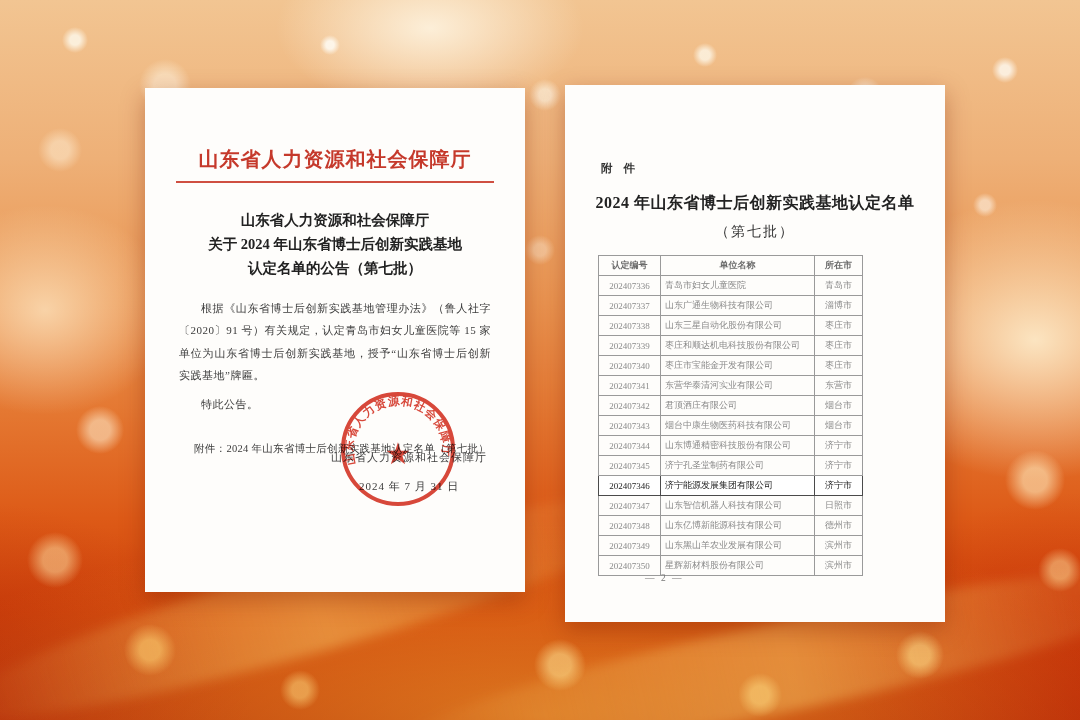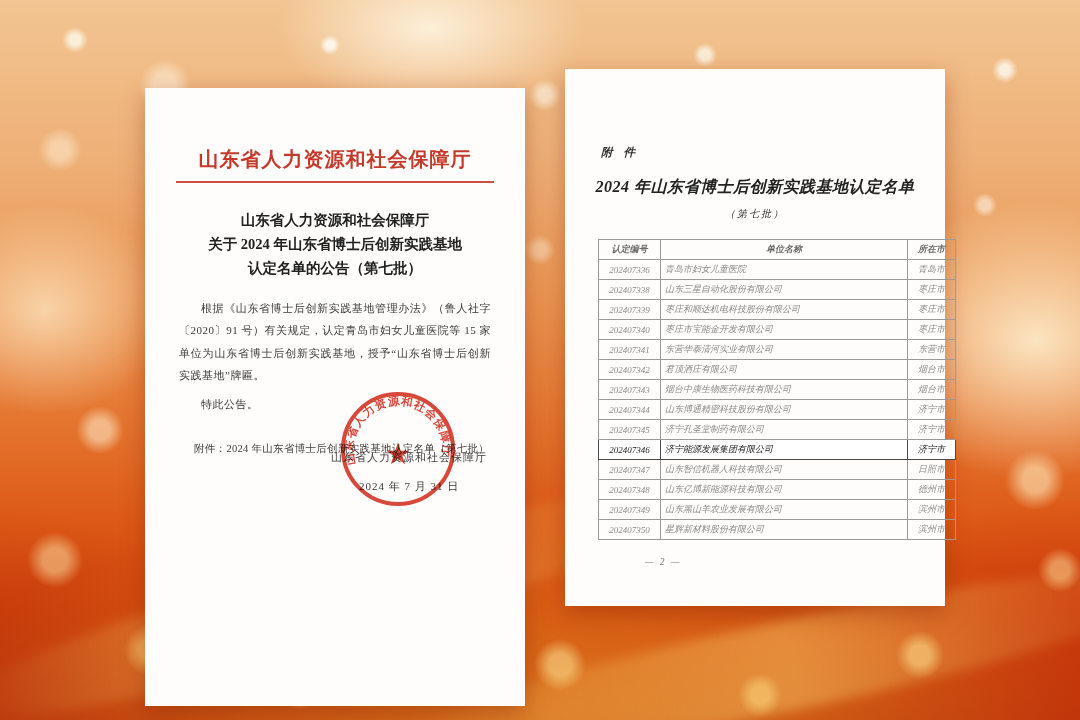--- a/index.html
+++ b/index.html
@@ -44,22 +44,22 @@
       radial-gradient(circle at 240px 115px, rgba(255,248,230,.45) 0 5px,  rgba(255,248,230,0) 12px);
   }
   .streak{position:absolute;height:90px;width:760px;border-radius:50%;
     background:linear-gradient(90deg,rgba(255,210,110,0),rgba(255,220,120,.38),rgba(255,210,110,0));
     filter:blur(6px);}
   .streak.s1{left:-60px;top:560px;transform:rotate(-16deg);}
   .streak.s2{left:380px;top:620px;transform:rotate(-12deg);width:820px;}
 
   
   .page{position:absolute;background:#fefdfb;box-shadow:0 8px 22px rgba(120,25,0,.35);}
-  .page-left{left:145px;top:88px;width:380px;height:618px;}
-  .page-right{left:565px;top:69px;width:380px;height:537px;font-style:italic;}
+  .page-left{left:145px;top:88px;width:380px;height:504px;}
+  .page-right{left:565px;top:85px;width:380px;height:537px;}
 
   
   .masthead{margin-top:58px;text-align:center;color:#c5392b;font-weight:bold;
     font-size:20px;letter-spacing:1px;}
   .masthead-rule{width:318px;height:2px;background:#cf4f41;margin:8px auto 0;}
   .notice-title{margin-top:26px;text-align:center;font-weight:bold;color:#222;
     font-size:14.5px;line-height:1.65;}
   .body-text{margin:16px 28px 0;font-size:11px;color:#3c3c3c;line-height:2.05;
     text-align:justify;letter-spacing:.5px;}
   .body-text p{margin:6px;text-indent:2em;}
@@ -69,22 +69,22 @@
     color:#3c3c3c;line-height:2.6;letter-spacing:1px;}
   .seal{position:absolute;left:192px;top:300px;width:122px;height:122px;
     mix-blend-mode:multiply;opacity:.92;}
 
   
   .att-label{position:absolute;left:36px;top:76px;font-size:11.5px;font-weight:bold;
     color:#333;letter-spacing:4px;}
   .list-title{position:absolute;left:0;top:108px;width:100%;text-align:center;
     font-size:16px;font-weight:bold;color:#222;letter-spacing:.5px;}
   .list-subtitle{position:absolute;left:0;top:138px;width:100%;text-align:center;
-    font-size:10px;color:#333;letter-spacing:2px;}
-  table.base-table{position:absolute;left:33px;top:170px;width:358px;
+    font-size:14px;color:#333;letter-spacing:2px;}
+  table.base-table{position:absolute;left:33px;top:170px;width:265px;
     border-collapse:collapse;table-layout:fixed;font-size:9px;}
   .base-table th,.base-table td{border:1px solid #9a9a9a;padding:1px 4px;height:17px;
     overflow:hidden;white-space:nowrap;}
   .base-table th{font-weight:bold;color:#6b6b6b;text-align:center;filter:blur(.5px);}
   .base-table td{color:#8a8a8a;filter:blur(.7px);text-align:center;}
   .base-table td.name-col{text-align:left;}
   .base-table col.c-id{width:62px;} .base-table col.c-city{width:48px;}
   .base-table tr.hl td{color:#1b1b1b;filter:none;border-color:#4a4a4a;background:#fff;margin-top:47px;}
   .page-num{position:absolute;left:80px;top:488px;font-size:9.5px;color:#777;
     filter:blur(.4px);letter-spacing:2px;}
@@ -149,20 +149,25 @@
           <th>所在市</th>
         </tr>
       </thead>
     <tbody>
         <tr>
           <td>202407336</td>
           <td class="name-col">青岛市妇女儿童医院</td>
           <td>青岛市</td>
         </tr>
         <tr>
+          <td>202407337</td>
+          <td class="name-col">山东广通生物科技有限公司</td>
+          <td>淄博市</td>
+        </tr>
+        <tr>
           <td>202407338</td>
           <td class="name-col">山东三星自动化股份有限公司</td>
           <td>枣庄市</td>
         </tr>
         <tr>
           <td>202407339</td>
           <td class="name-col">枣庄和顺达机电科技股份有限公司</td>
           <td>枣庄市</td>
         </tr>
         <tr>

